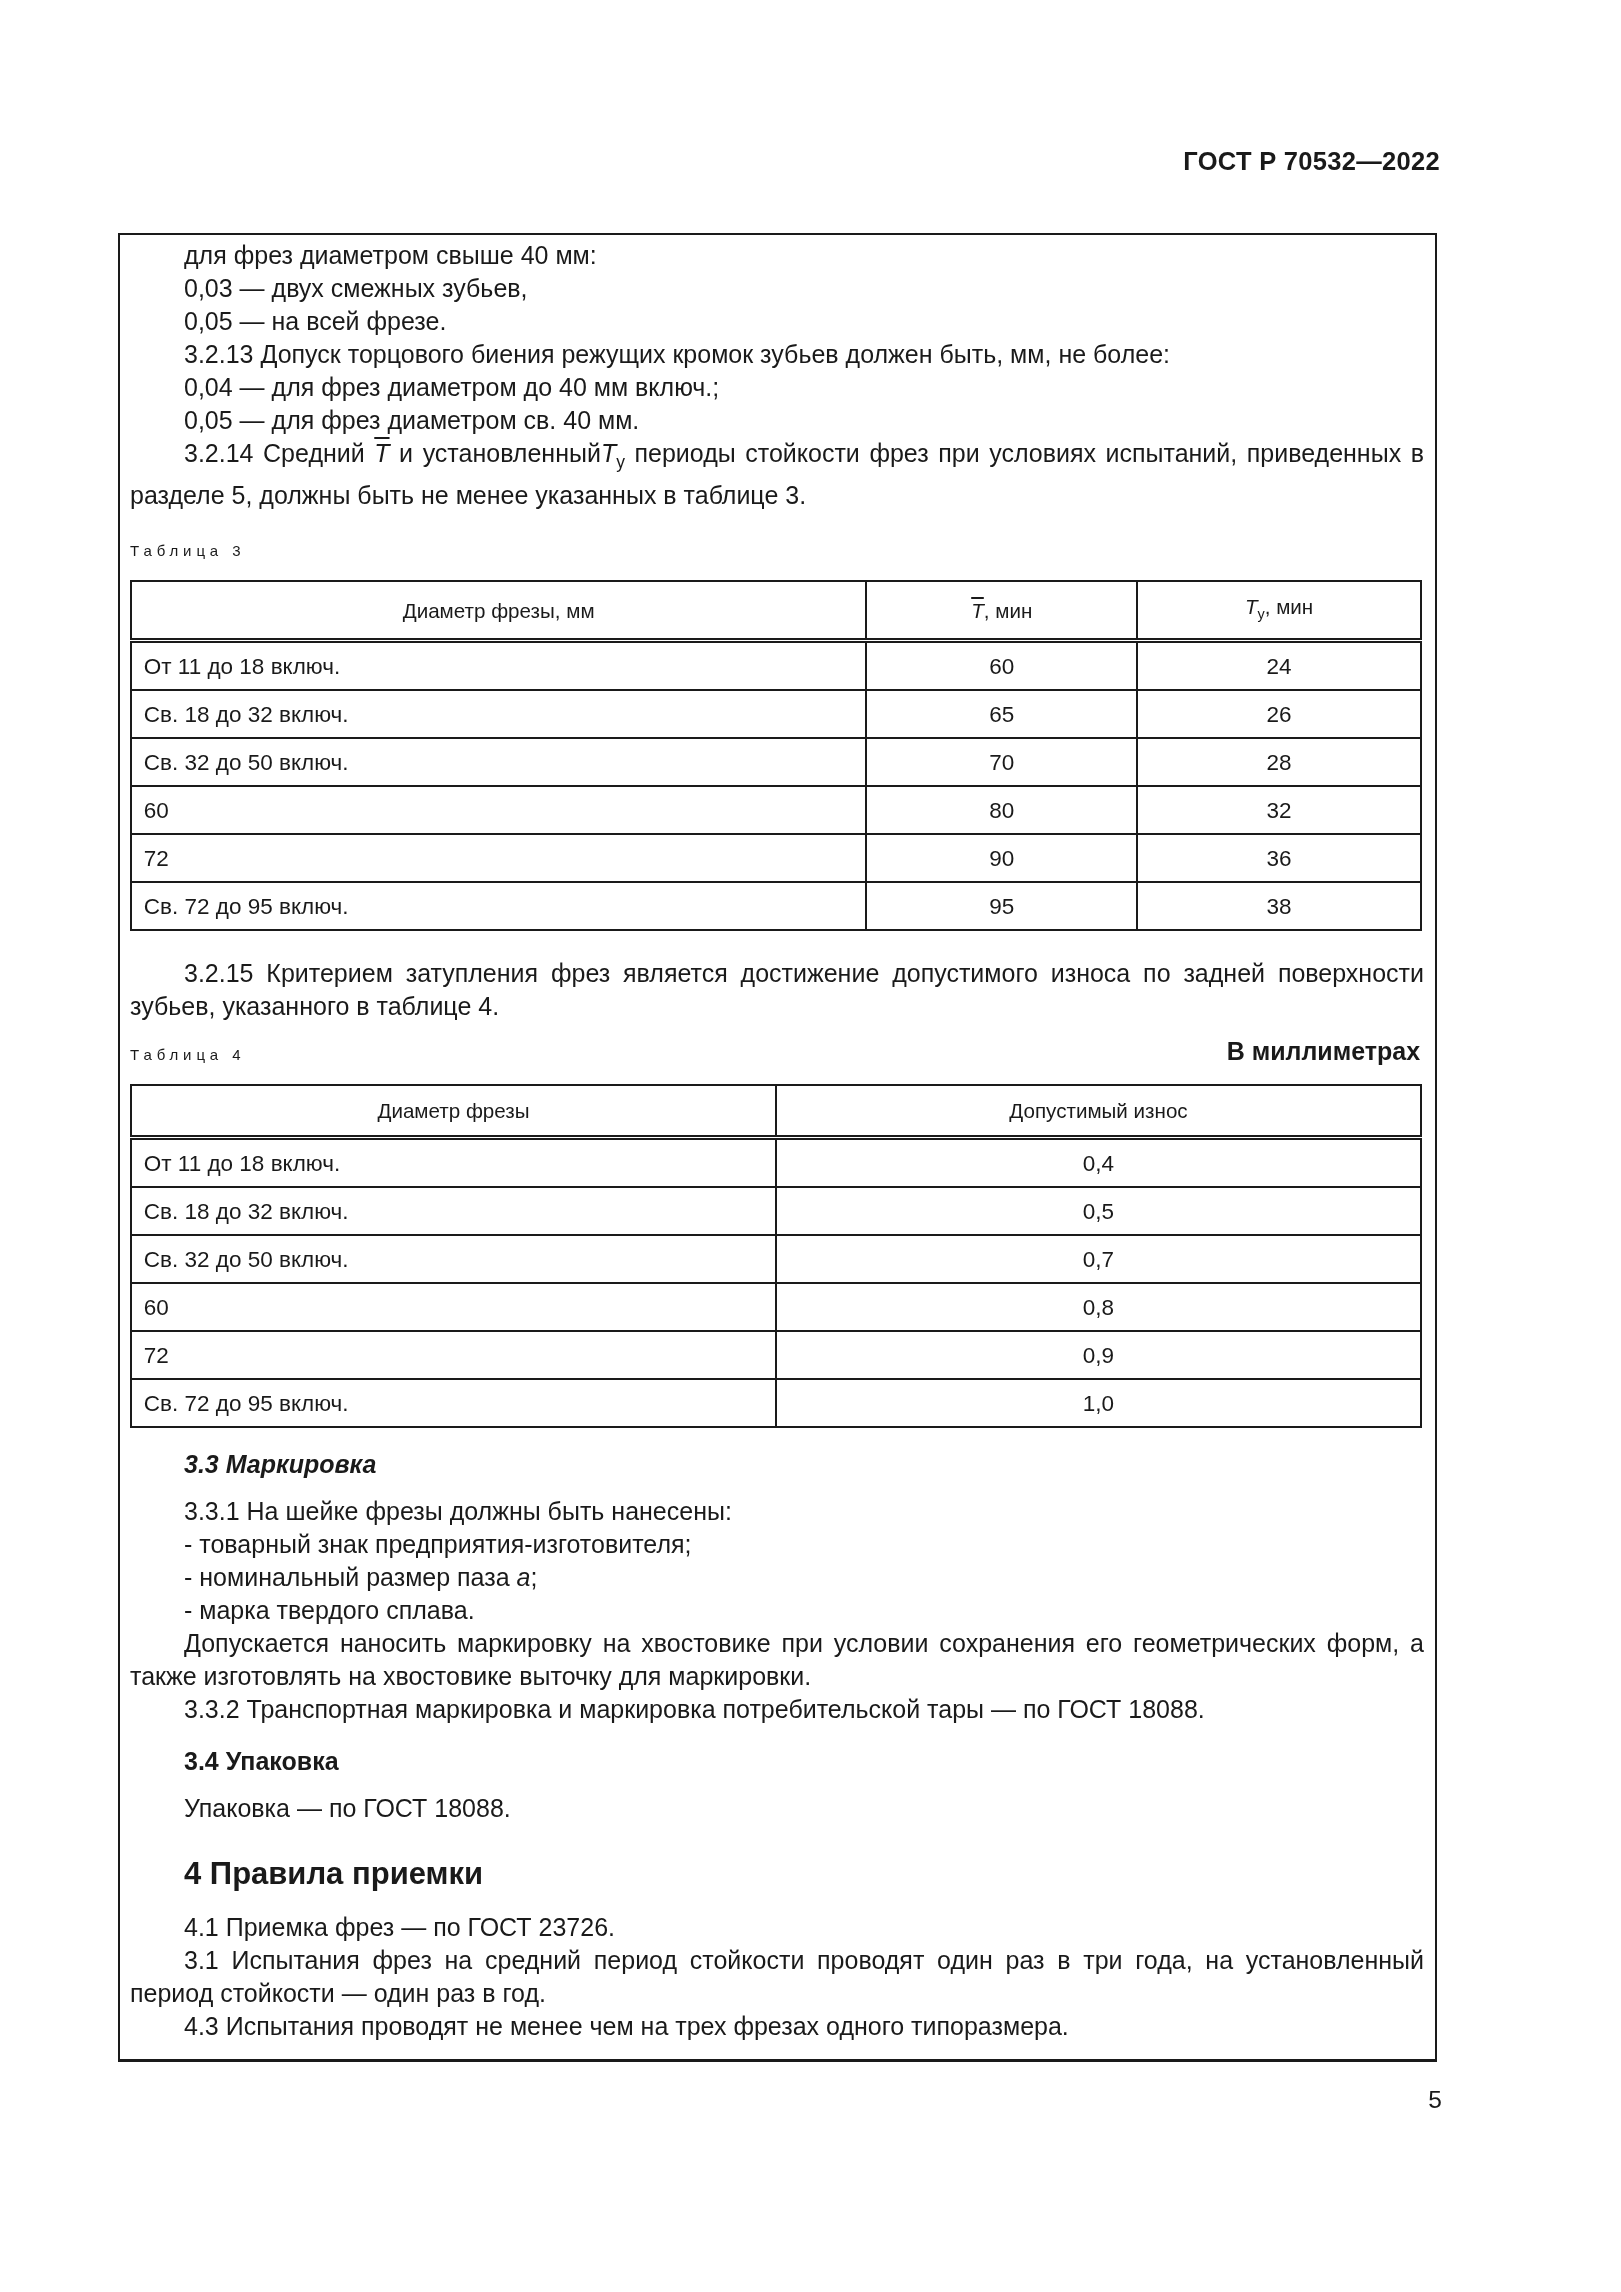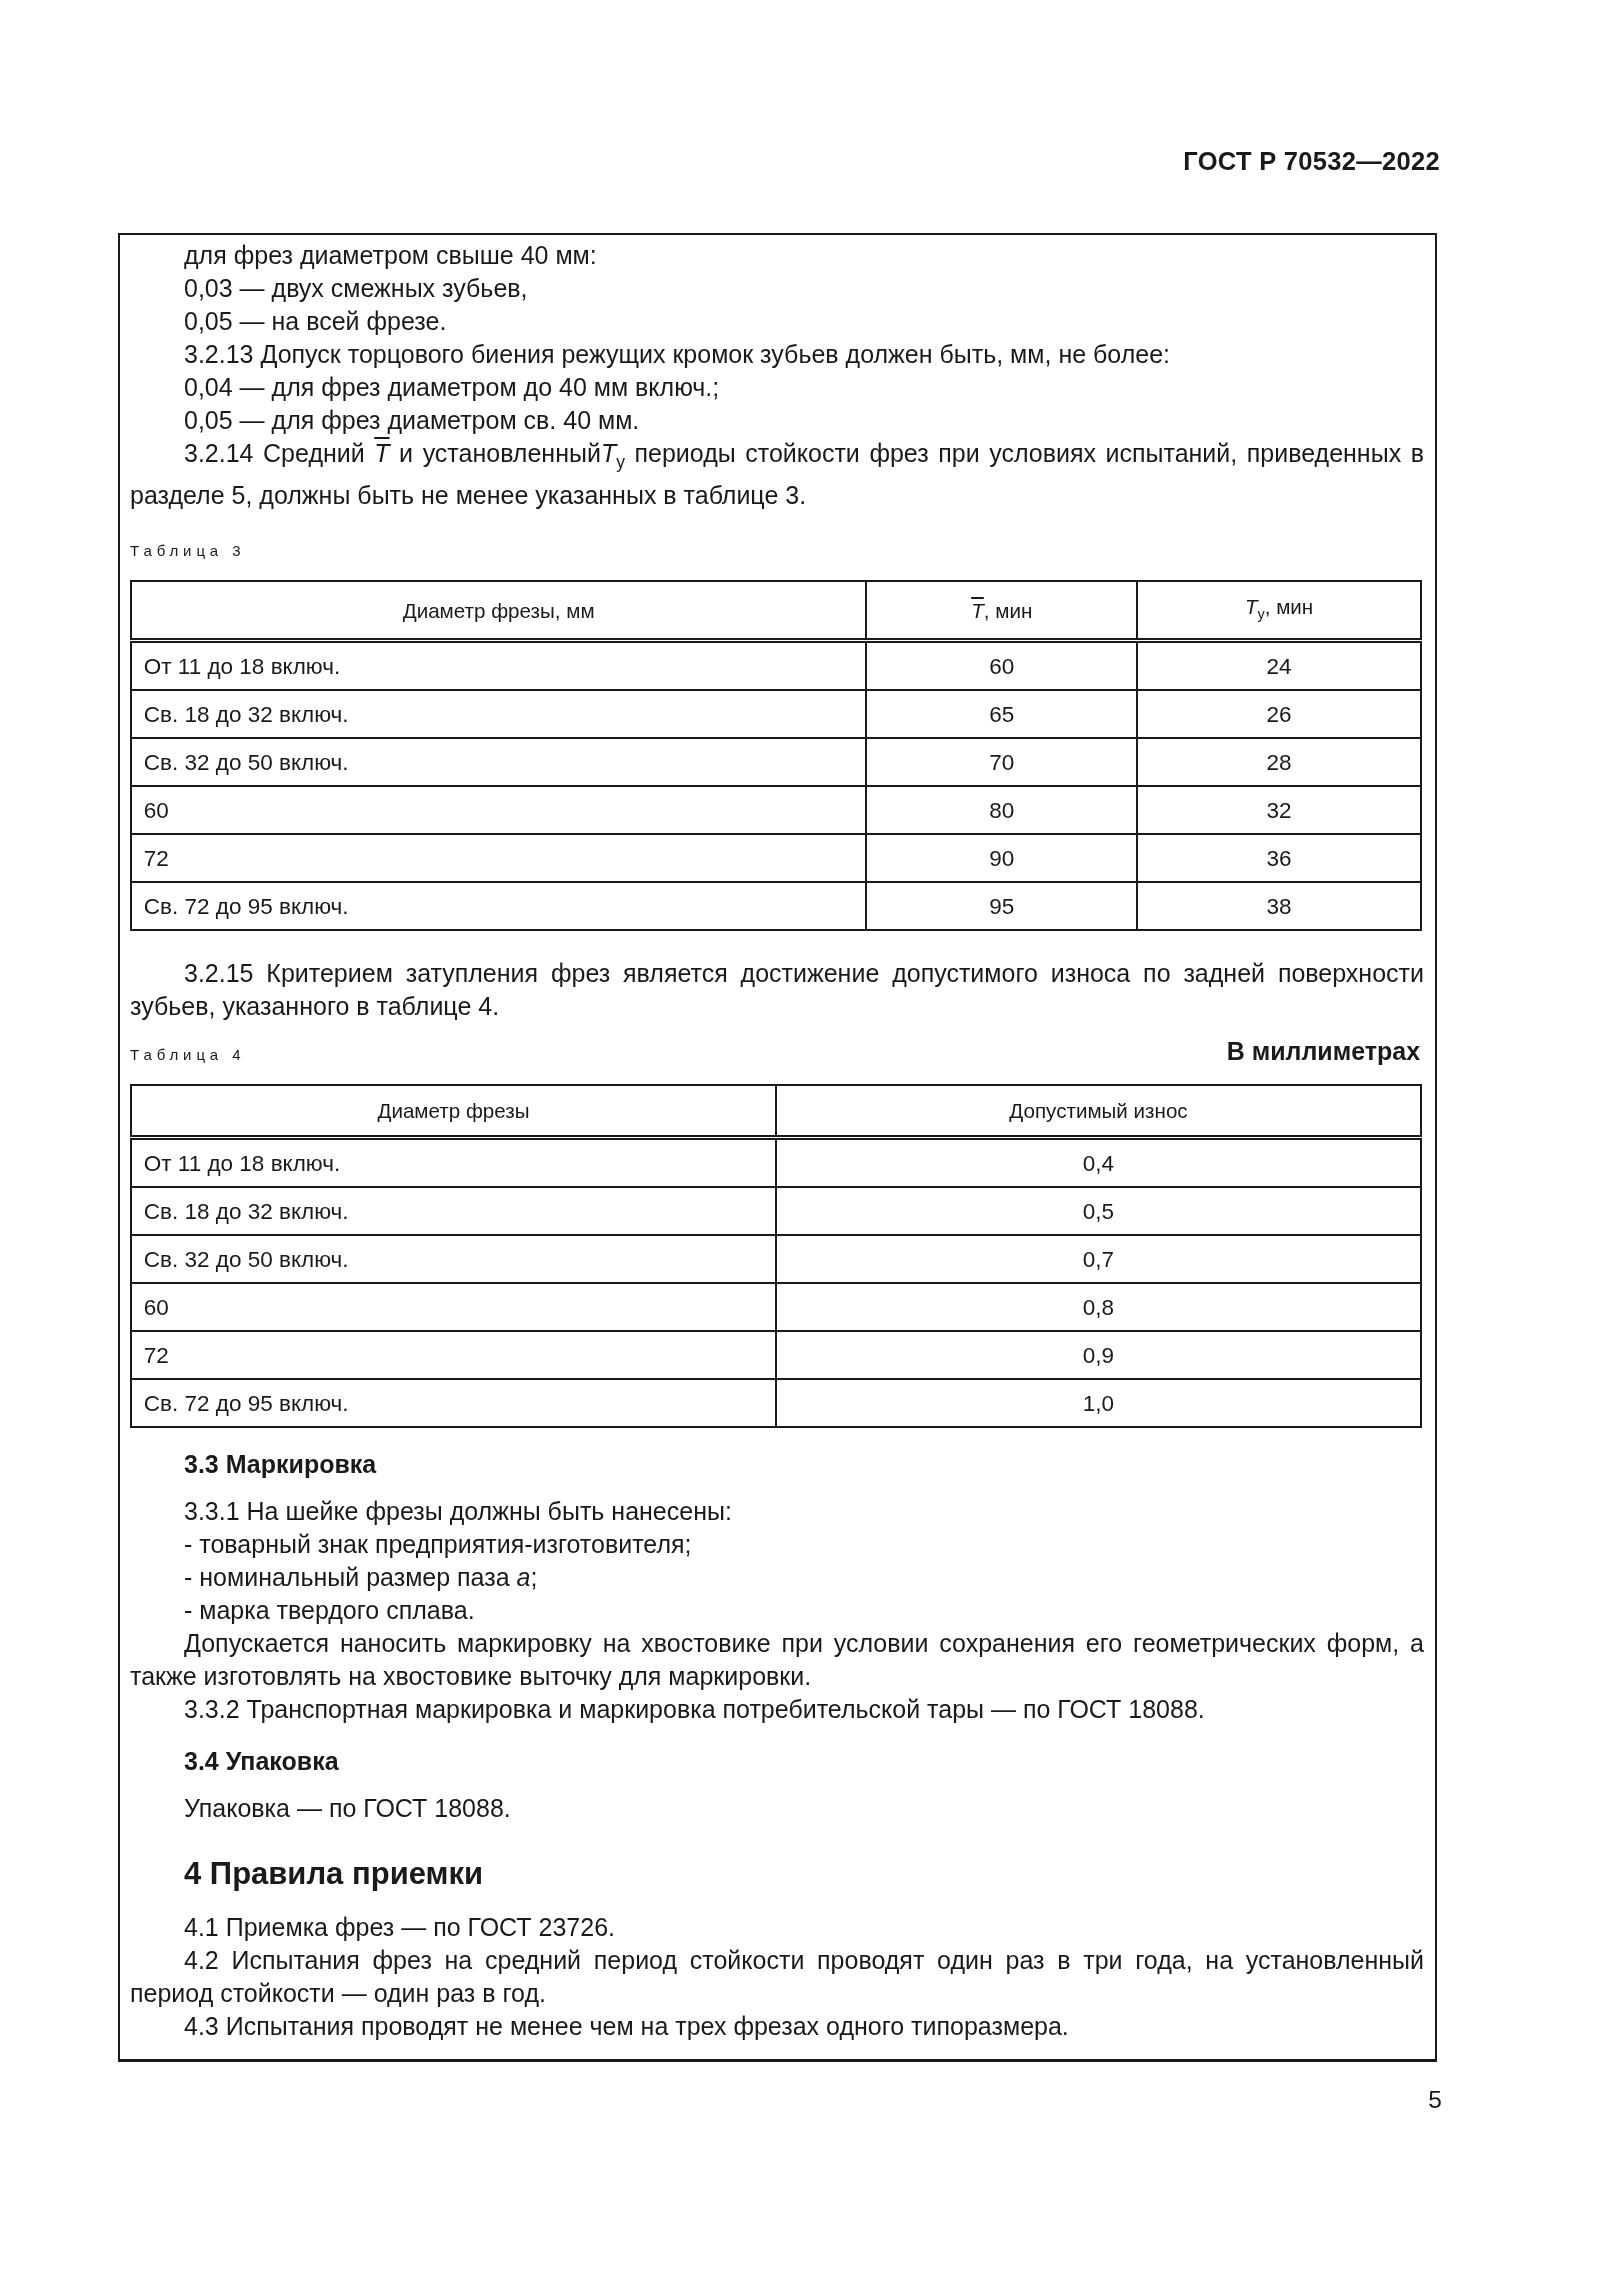--- a/index.html
+++ b/index.html
@@ -118,31 +118,31 @@
           <td>72</td>
           <td class="c">0,9</td>
         </tr>
       <tr>
           <td>Св. 72 до 95 включ.</td>
           <td class="c">1,0</td>
         </tr>
     </tbody>
   </table>
 
-  <p class="h2" style="margin-top:19.6px;">3.3 Маркировка</p>
+  <p class="h2" style="margin-top:19.6px;font-style:italic;">3.3 Маркировка</p>
   <p class="p" style="margin-top:13.7px;">3.3.1 На шейке фрезы должны быть нанесены:</p>
   <p class="p">- товарный знак предприятия-изготовителя;</p>
   <p class="p"><span>- номинальный размер паза </span><span class="it">a</span><span>;</span></p>
   <p class="p">- марка твердого сплава.</p>
   <p class="p">Допускается наносить маркировку на хвостовике при условии сохранения его геометрических форм, а также изготовлять на хвостовике выточку для маркировки.</p>
   <p class="p">3.3.2 Транспортная маркировка и маркировка потребительской тары — по ГОСТ 18088.</p>
 
   <p class="h2" style="margin-top:19.6px;">3.4 Упаковка</p>
   <p class="p" style="margin-top:13.7px;">Упаковка — по ГОСТ 18088.</p>
 
   <p class="h1" style="margin-top:29px;">4 Правила приемки</p>
   <p class="p" style="margin-top:17.6px;">4.1 Приемка фрез — по ГОСТ 23726.</p>
-  <p class="p">4.2 Испытания фрез на средний период стойкости проводят один раз в три года, на установленный период стойкости — один раз в год.</p>
+  <p class="p">3.1 Испытания фрез на средний период стойкости проводят один раз в три года, на установленный период стойкости — один раз в год.</p>
   <p class="p">4.3 Испытания проводят не менее чем на трех фрезах одного типоразмера.</p>
 </div>
 
 <div class="pagenum">5</div>
 
 
 </body></html>

